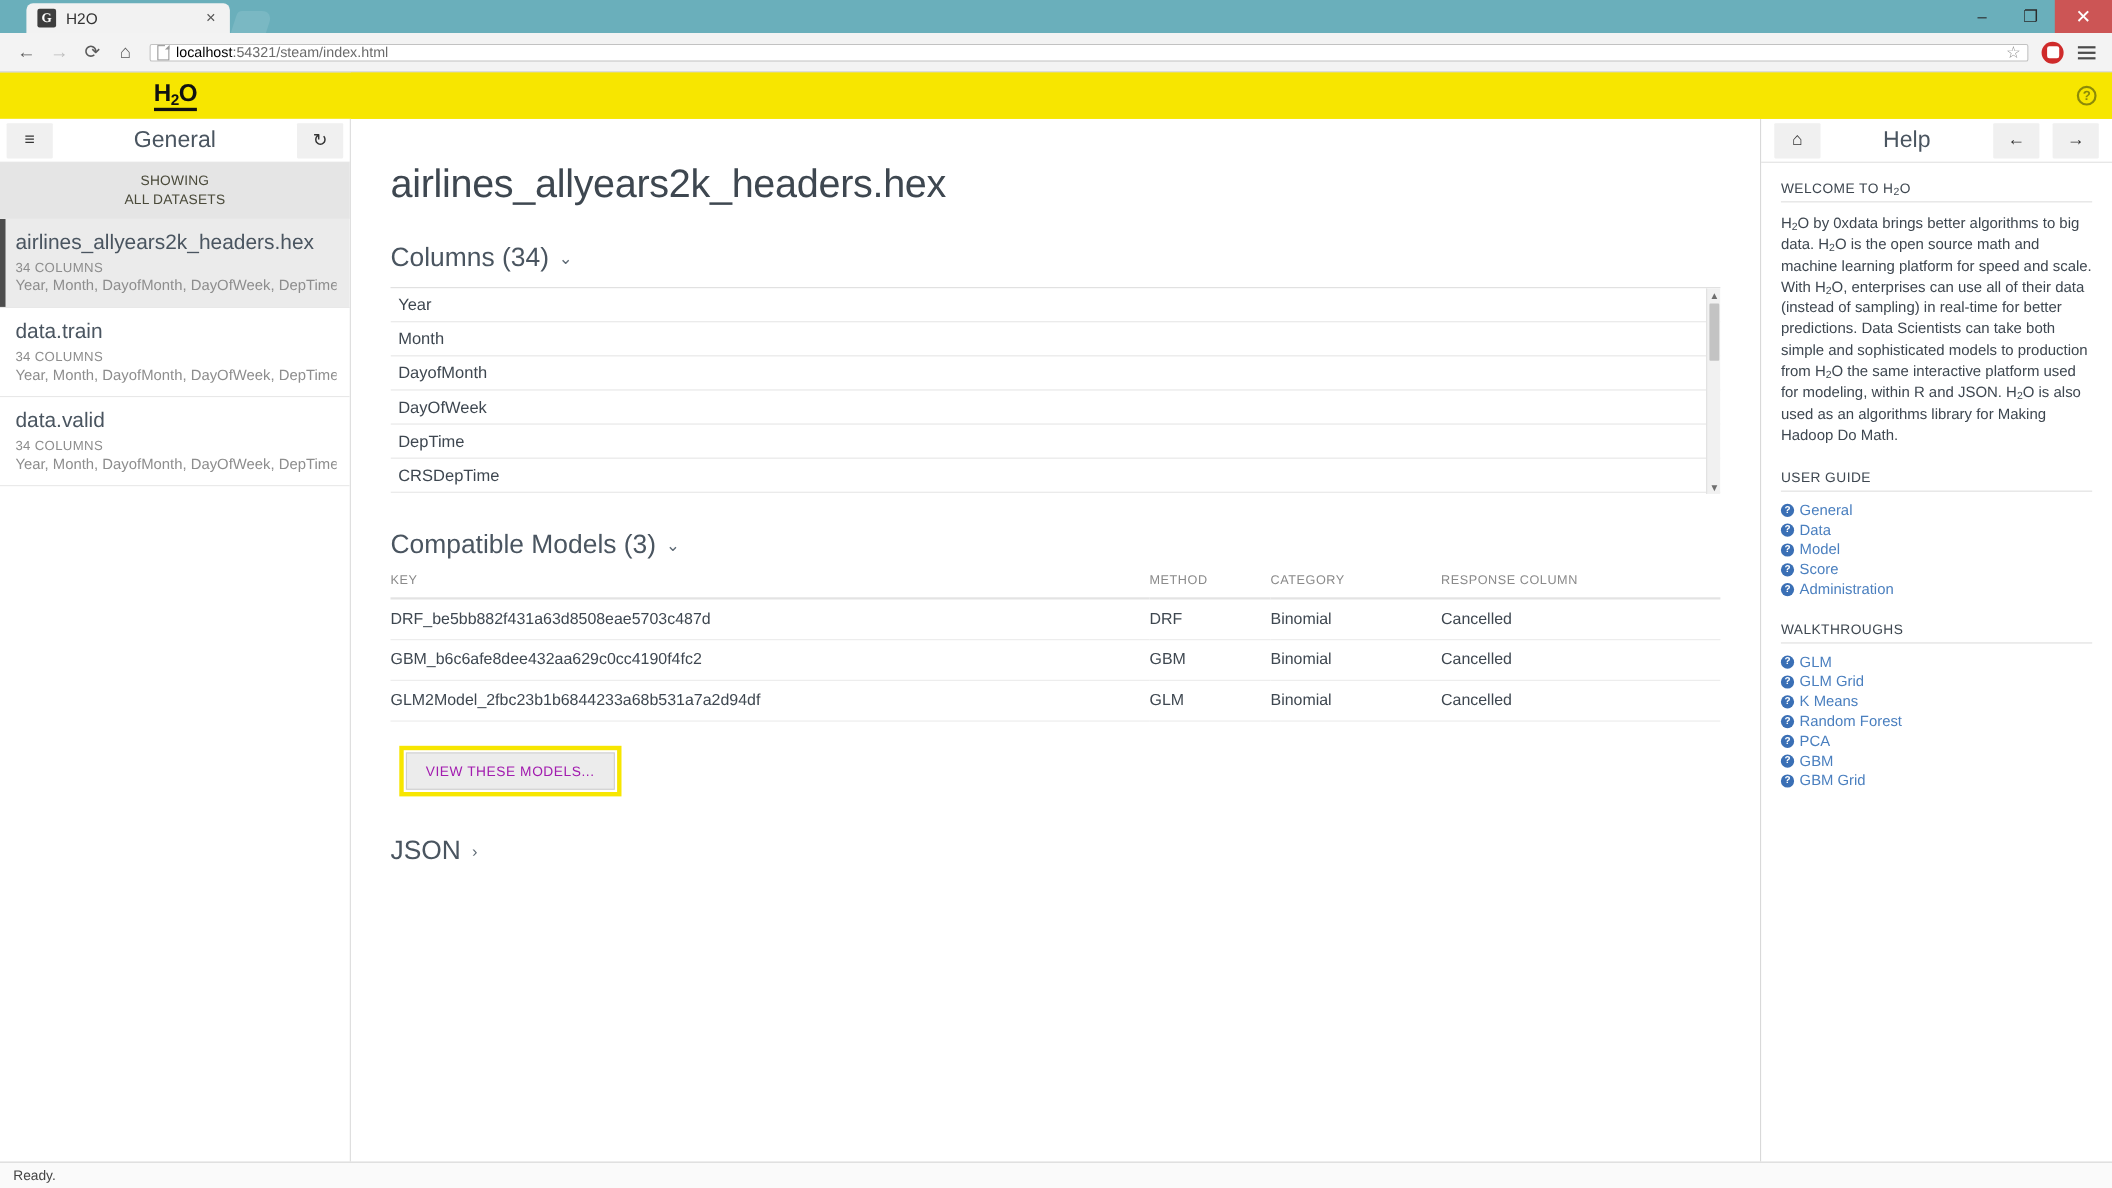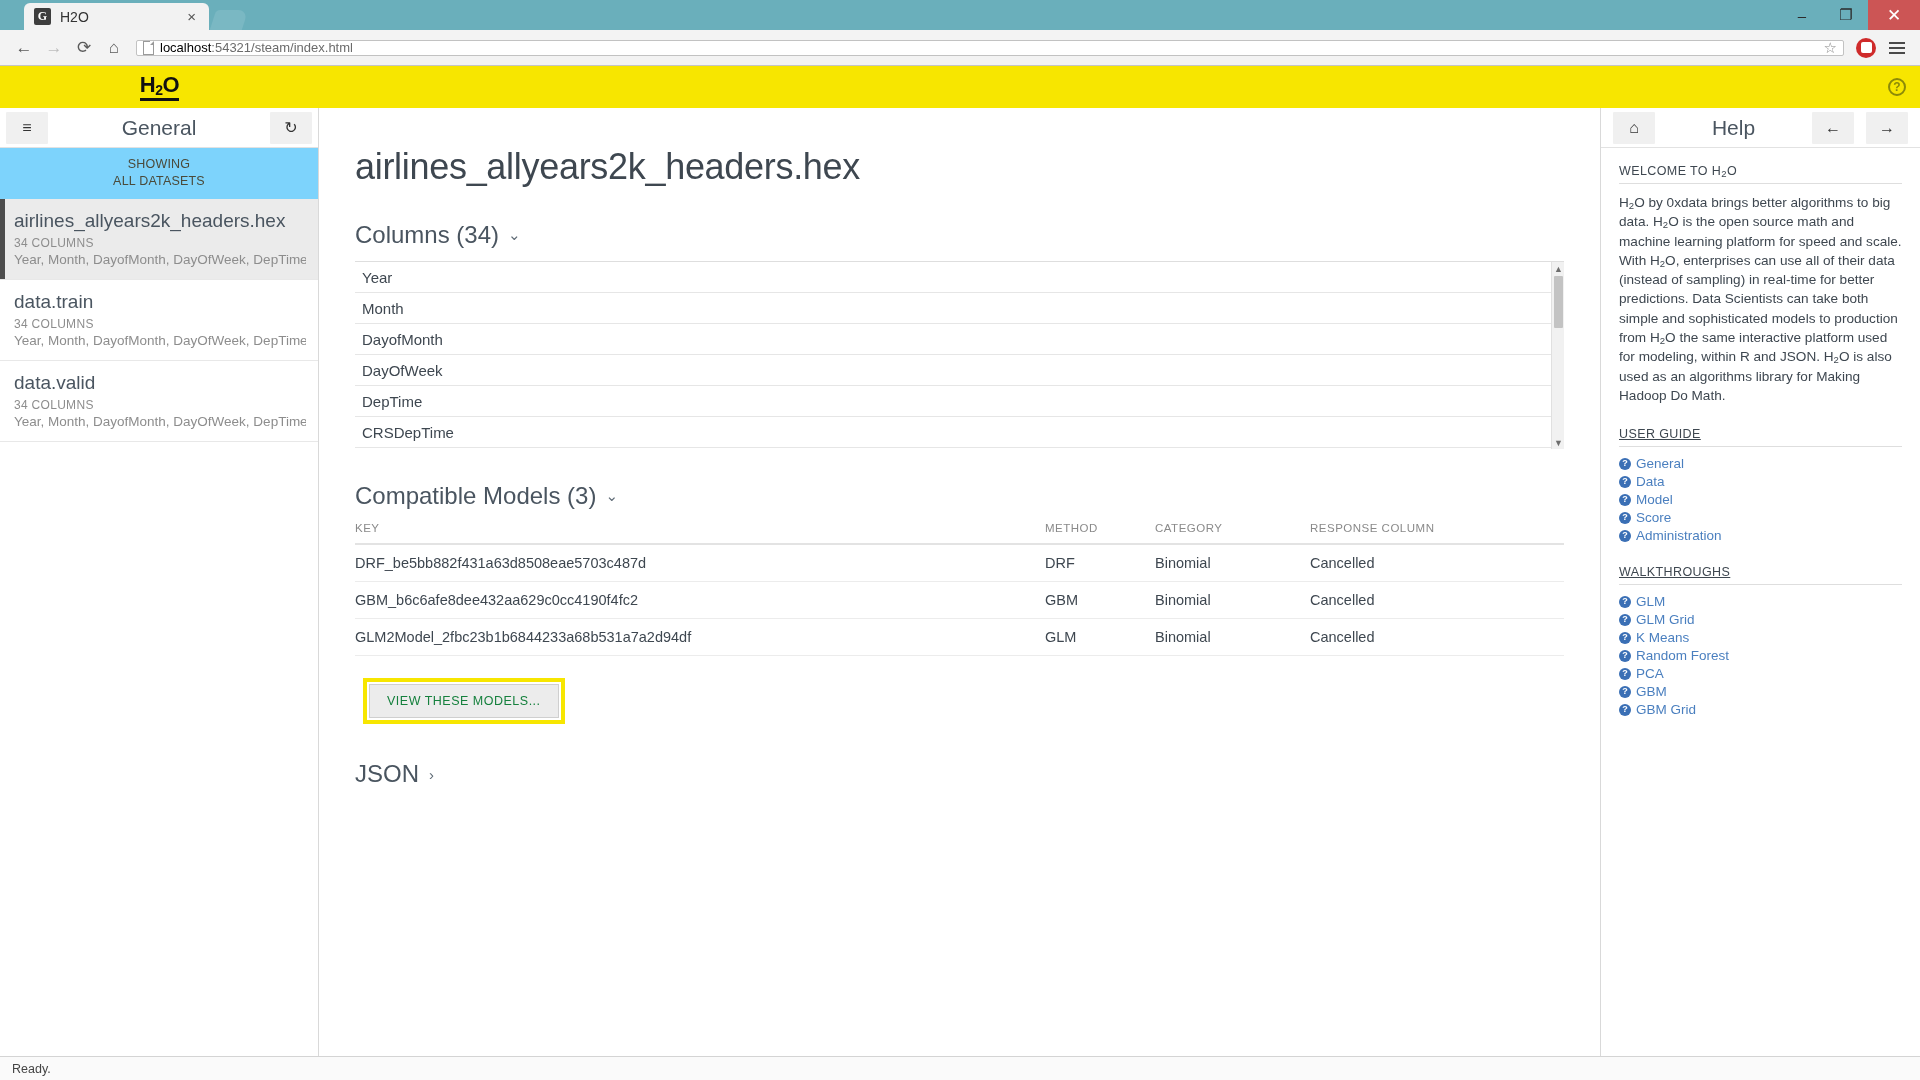--- a/index.html
+++ b/index.html
@@ -122,21 +122,21 @@
   .sq-btn {
     width: 42px; height: 32px; margin: 0 6px; background: #f0f0f0;
     display:flex; align-items:center; justify-content:center;
     font-size: 16px; color:#333; cursor:pointer; border-radius:1px;
   }
   .sidebar-title {
     flex: 1; text-align: center; font-size: 21px; color: #4a5560;
     font-weight: 300;
   }
   .showing-banner {
-    background: #7dd3fc; text-align: center; padding: 8px 0 9px;
+    background: #e5e5e5; text-align: center; padding: 8px 0 9px;
     font-size: 12.5px; color: #4a4a3a; line-height: 1.35; flex: none;
     letter-spacing: .2px;
   }
   .ds-list { flex: 1; overflow: hidden; }
   .ds-item {
     padding: 11px 12px 12px 14px; border-bottom: 1px solid #e8e8e8;
     cursor: pointer; position: relative;
   }
   .ds-item.active { background: #ebebeb; }
   .ds-item.active::before {
@@ -216,21 +216,21 @@
   .col-key { width: 690px; }
   .col-method { width: 110px; }
   .col-category { width: 155px; }
 
   .btn-focus {
     display: inline-block; border: 4px solid #f7e600; padding: 2px;
     margin: 22px 0 0 8px;
   }
   .btn {
     background: #ececec; border: 1px solid #cfcfcf; padding: 9px 17px;
-    font-size: 12.5px; color: #15803d; letter-spacing: .5px; cursor: pointer;
+    font-size: 12.5px; color: #a21caf; letter-spacing: .5px; cursor: pointer;
   }
   .json-head {
     font-size: 24px; font-weight: 300; color: #4a5560;
     margin: 36px 0 0; display: flex; align-items: center; gap: 10px;
     cursor: pointer;
   }
 
   
   .helppanel {
     width: 320px; border-left: 1px solid #d9d9d9; flex: none;
@@ -242,21 +242,21 @@
   }
   .help-title {
     flex: 1; text-align: center; font-size: 21px; color: #4a5560;
     font-weight: 300;
   }
   .help-body { padding: 16px 18px; overflow: hidden; }
   .help-sec-title {
     font-size: 12.5px; color: #3e4750; letter-spacing: .4px;
     border-bottom: 1px solid #dedede; padding-bottom: 5px; margin-bottom: 9px;
   }
-  .help-sec-title.spaced { margin-top: 22px; text-decoration: underline; }
+  .help-sec-title.spaced { margin-top: 22px; }
   .help-text {
     font-size: 13.6px; line-height: 1.42; color: #3e4750; text-align: left;
   }
   .help-text sub, .help-sec-title sub {
     font-size: 9.5px; vertical-align: baseline; position: relative; top: 2px;
   }
   .help-link {
     display: flex; align-items: center; gap: 5px; font-size: 13.5px;
     color: #4a7fbf; margin-bottom: 3px; cursor: pointer;
   }

